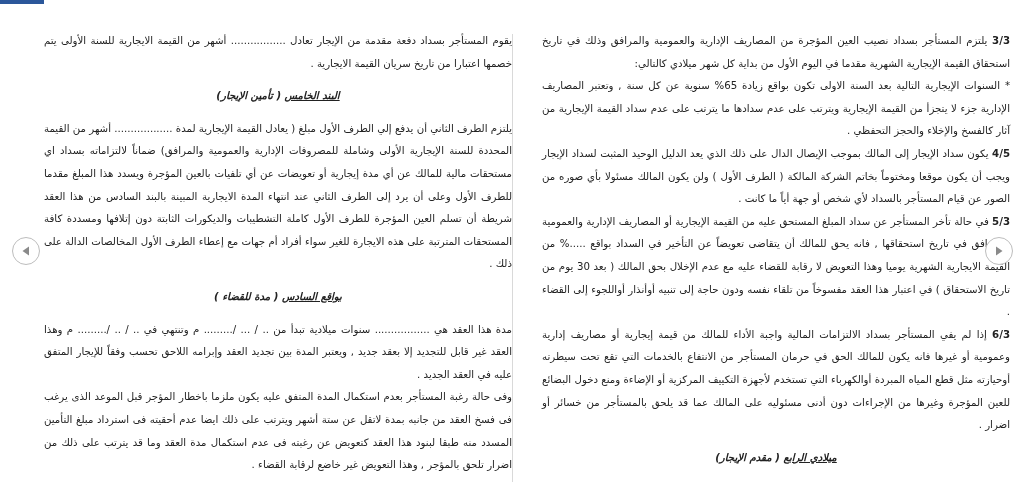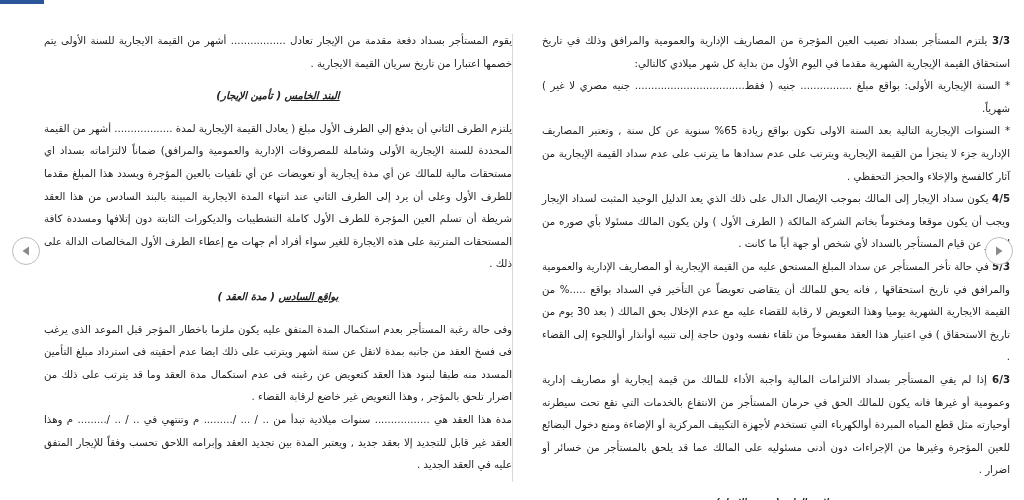--- a/index.html
+++ b/index.html
@@ -42,30 +42,29 @@
 <body>
 
 <div class="top-tab"></div>
 
 <div class="spread">
 
   <div class="page page-left">
     <p class="para">يقوم المستأجر بسداد دفعة مقدمة من الإيجار تعادل ................. أشهر من القيمة الايجارية للسنة الأولى يتم خصمها اعتبارا من تاريخ سريان القيمة الايجارية .</p>
     <p class="heading"><span class="u">البند الخامس</span><span> ( تأمين الإيجار)</span></p>
     <p class="para">يلتزم الطرف الثاني أن يدفع إلي الطرف الأول مبلغ ( يعادل القيمة الإيجارية لمدة .................. أشهر من القيمة المحددة للسنة الإيجارية الأولى وشاملة للمصروفات الإدارية والعمومية والمرافق) ضماناً لالتزاماته بسداد اي مستحقات مالية للمالك عن أي مدة إيجارية أو تعويضات عن أي تلفيات بالعين المؤجرة ويسدد هذا المبلغ مقدما للطرف الأول وعلى أن يرد إلى الطرف الثاني عند انتهاء المدة الايجارية المبينة بالبند السادس من هذا العقد شريطة أن تسلم العين المؤجرة للطرف الأول كاملة التشطيبات والديكورات الثابتة دون إتلافها ومسددة كافة المستحقات المترتبة على هذه الايجارة للغير سواء أفراد أم جهات مع إعطاء الطرف الأول المخالصات الدالة على ذلك .</p>
-    <p class="heading"><span class="u">بواقع السادس</span><span> ( مدة العقد )</span></p>
+    <p class="heading"><span class="u">بواقع السادس</span><span> ( مدة للقضاء )</span></p>
+    <p class="para">مدة هذا العقد هي ................. سنوات ميلادية تبدأ من .. / ... /......... م وتنتهي في .. / .. /......... م وهذا العقد غير قابل للتجديد إلا بعقد جديد , ويعتبر المدة بين تجديد العقد وإبرامه اللاحق تحسب وفقاً للإيجار المتفق عليه في العقد الجديد .</p>
     <p class="para">وفى حالة رغبة المستأجر بعدم استكمال المدة المتفق عليه يكون ملزما باخطار المؤجر قبل الموعد الذى يرغب فى فسخ العقد من جانبه بمدة لاتقل عن ستة أشهر ويترتب على ذلك ايضا عدم أحقيته فى استرداد مبلغ التأمين المسدد منه طبقا لبنود هذا العقد كتعويض عن رغبته فى عدم استكمال مدة العقد وما قد يترتب على ذلك من اضرار تلحق بالمؤجر , وهذا التعويض غير خاضع لرقابة القضاء .</p>
-    <p class="para">مدة هذا العقد هي ................. سنوات ميلادية تبدأ من .. / ... /......... م وتنتهي في .. / .. /......... م وهذا العقد غير قابل للتجديد إلا بعقد جديد , ويعتبر المدة بين تجديد العقد وإبرامه اللاحق تحسب وفقاً للإيجار المتفق عليه في العقد الجديد .</p>
   </div>
 
   <div class="divider"></div>
 
   <div class="page page-right">
     <p class="para"><span class="clause-num">3/3</span><span> يلتزم المستأجر بسداد نصيب العين المؤجرة من المصاريف الإدارية والعمومية والمرافق وذلك في تاريخ استحقاق القيمة الإيجارية الشهرية مقدما في اليوم الأول من بداية كل شهر ميلادي كالتالي:</span></p>
-    <p class="para">* السنة الإيجارية الأولى: بواقع مبلغ ................ جنيه ( فقط.................................. جنيه مصري لا غير ) شهرياً.</p>
     <p class="para">* السنوات الإيجارية التالية بعد السنة الاولى تكون بواقع زيادة 65% سنوية عن كل سنة , وتعتبر المصاريف الإدارية جزء لا يتجزأ من القيمة الإيجارية ويترتب على عدم سدادها ما يترتب على عدم سداد القيمة الإيجارية من آثار كالفسخ والإخلاء والحجز التحفظي .</p>
     <p class="para"><span class="clause-num">4/5</span><span> يكون سداد الإيجار إلى المالك بموجب الإيصال الدال على ذلك الذي يعد الدليل الوحيد المثبت لسداد الإيجار ويجب أن يكون موقعا ومختوماً بخاتم الشركة المالكة ( الطرف الأول ) ولن يكون المالك مسئولا بأي صوره من الصور عن قيام المستأجر بالسداد لأي شخص أو جهة أياً ما كانت .</span></p>
     <p class="para"><span class="clause-num">5/3</span><span> في حالة تأخر المستأجر عن سداد المبلغ المستحق عليه من القيمة الإيجارية أو المصاريف الإدارية والعمومية والمرافق في تاريخ استحقاقها , فانه يحق للمالك أن يتقاضى تعويضاً عن التأخير في السداد بواقع .....% من القيمة الايجارية الشهرية يوميا وهذا التعويض لا رقابة للقضاء عليه مع عدم الإخلال بحق المالك ( بعد 30 يوم من تاريخ الاستحقاق ) في اعتبار هذا العقد مفسوخاً من تلقاء نفسه ودون حاجة إلى تنبيه أوأنذار أواللجوء إلى القضاء .</span></p>
     <p class="para"><span class="clause-num">6/3</span><span> إذا لم يفي المستأجر بسداد الالتزامات المالية واجبة الأداء للمالك من قيمة إيجارية أو مصاريف إدارية وعمومية أو غيرها فانه يكون للمالك الحق في حرمان المستأجر من الانتفاع بالخدمات التي تقع تحت سيطرته أوحيازته مثل قطع المياه المبردة أوالكهرباء التي تستخدم لأجهزة التكييف المركزية أو الإضاءة ومنع دخول البضائع للعين المؤجرة وغيرها من الإجراءات دون أدنى مسئوليه على المالك عما قد يلحق بالمستأجر من خسائر أو اضرار .</span></p>
     <p class="heading"><span class="u">ميلادي الرابع</span><span> ( مقدم الإيجار)</span></p>
   </div>
 
   <div class="nav-btn nav-prev">
     <svg viewBox="0 0 12 12">
         <polygon points="9,1.5 9,10.5 2.5,6" fill="#8a8a8a"></polygon>

